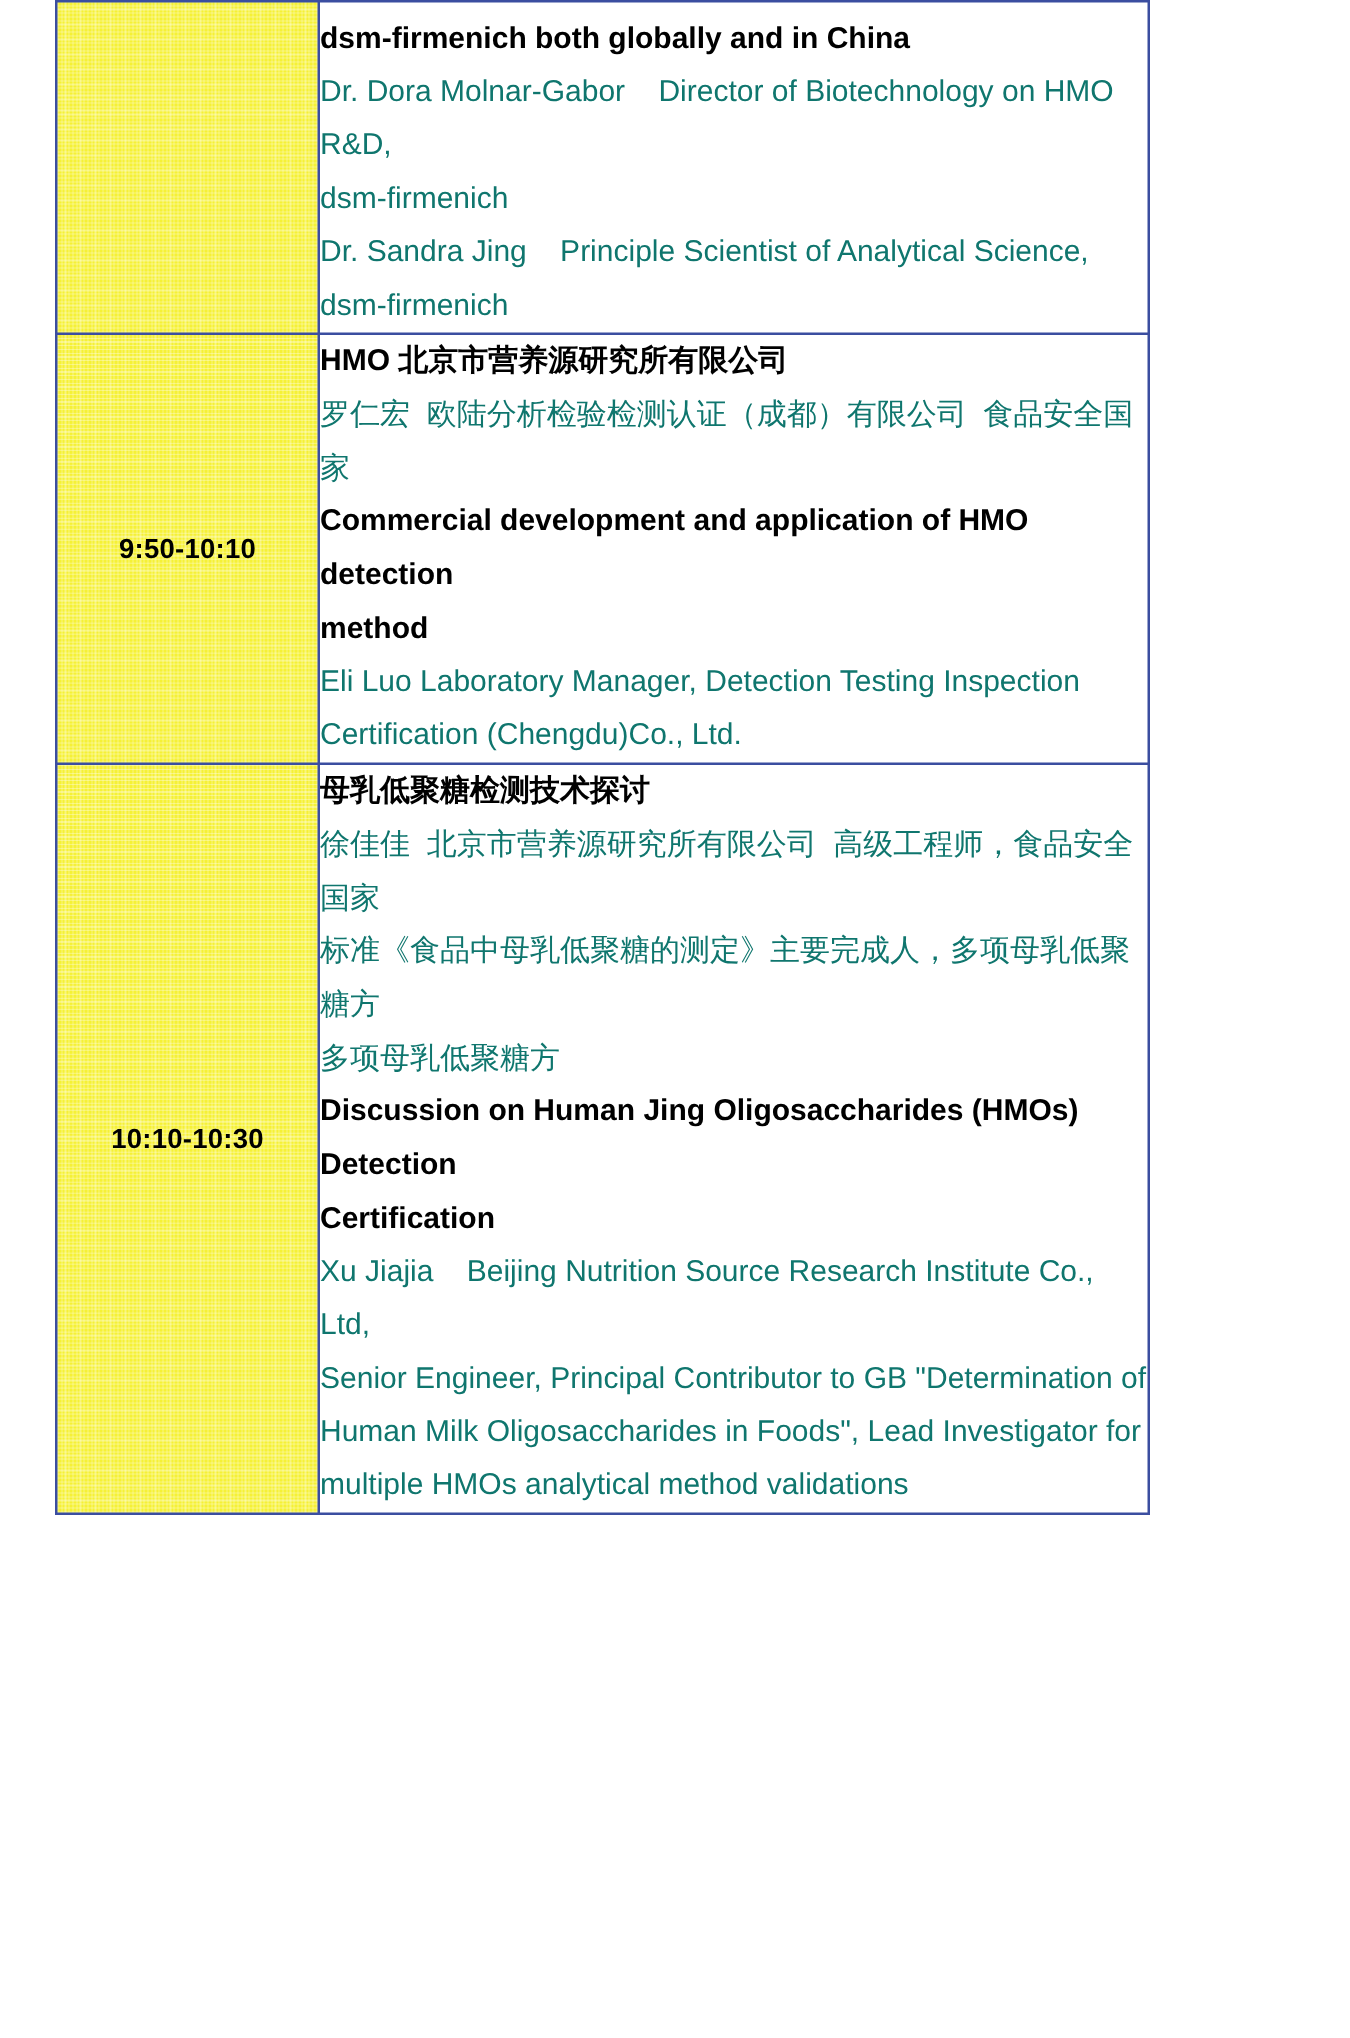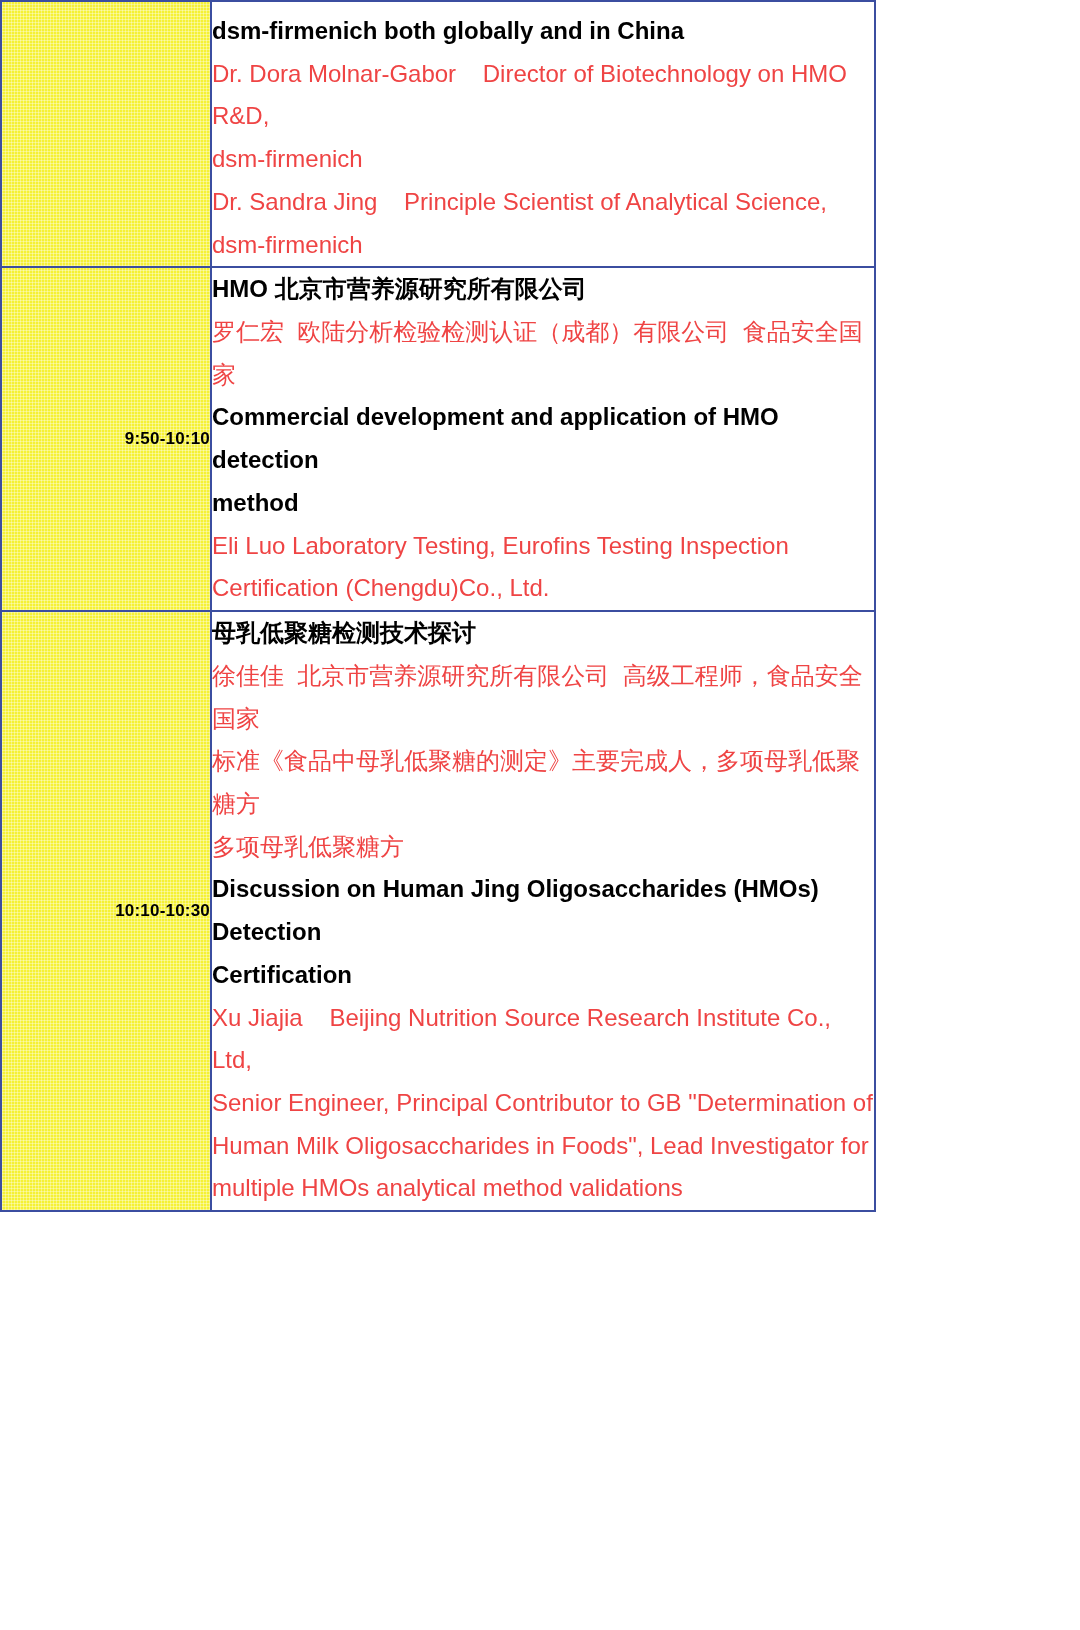--- a/index.html
+++ b/index.html
@@ -11,49 +11,50 @@
     width: 1080px;
     height: 1630px;
     font-family: "Liberation Sans", sans-serif;
     color: #000000;
     overflow: hidden;
   }
   .agenda-table {
     width: 876px;
     border-collapse: collapse;
     table-layout: fixed;
+    margin-left: 44px;
   }
   .agenda-table td {
     border: 2px solid #3b4ea0;
     vertical-align: middle;
     padding: 0;
   }
   
   .agenda-table tr td:first-child {
     border-left: 2px solid #3b4ea0;
   }
   .time-cell {
     width: 208px;
     background-color: #f5f135;
     background-image:
       repeating-linear-gradient(0deg, rgba(255,255,255,0.35) 0px, rgba(255,255,255,0.35) 1px, rgba(0,0,0,0) 1px, rgba(0,0,0,0) 3px),
       repeating-linear-gradient(90deg, rgba(255,255,255,0.35) 0px, rgba(255,255,255,0.35) 1px, rgba(0,0,0,0) 1px, rgba(0,0,0,0) 3px);
-    text-align: right;
+    text-align: center;
     font-weight: bold;
-    font-size: 17px;
+    font-size: 22px;
     letter-spacing: 0.2px;
     color: #000;
   }
   .content-cell {
     padding: 14px 22px 14px 24px;
   }
   .line {
     font-size: 24px;
     line-height: 1.78;
-    color: #ef4444;
+    color: #0f766e;
     white-space: pre-wrap;
   }
   .line.bold {
     font-weight: bold;
     color: #000;
   }
   .first-row .content-cell {
     padding-top: 8px;
   }
   .cell-top {
@@ -81,21 +82,21 @@
 
     <tr>
       <td class="time-cell">
         <span>9:50-10:10</span>
       </td>
       <td class="content-cell">
         <div class="line bold">HMO 北京市营养源研究所有限公司</div>
         <div class="line">罗仁宏  欧陆分析检验检测认证（成都）有限公司  食品安全国家</div>
         <div class="line bold">Commercial development and application of HMO detection</div>
         <div class="line bold">method</div>
-        <div class="line">Eli Luo Laboratory Testing, Eurofins Testing Inspection</div>
+        <div class="line">Eli Luo Laboratory Manager, Detection Testing Inspection</div>
         <div class="line">Certification (Chengdu)Co., Ltd.</div>
       </td>
     </tr>
 
     <tr>
       <td class="time-cell">
         <span>10:10-10:30</span>
       </td>
       <td class="content-cell">
         <div class="line bold">母乳低聚糖检测技术探讨</div>

